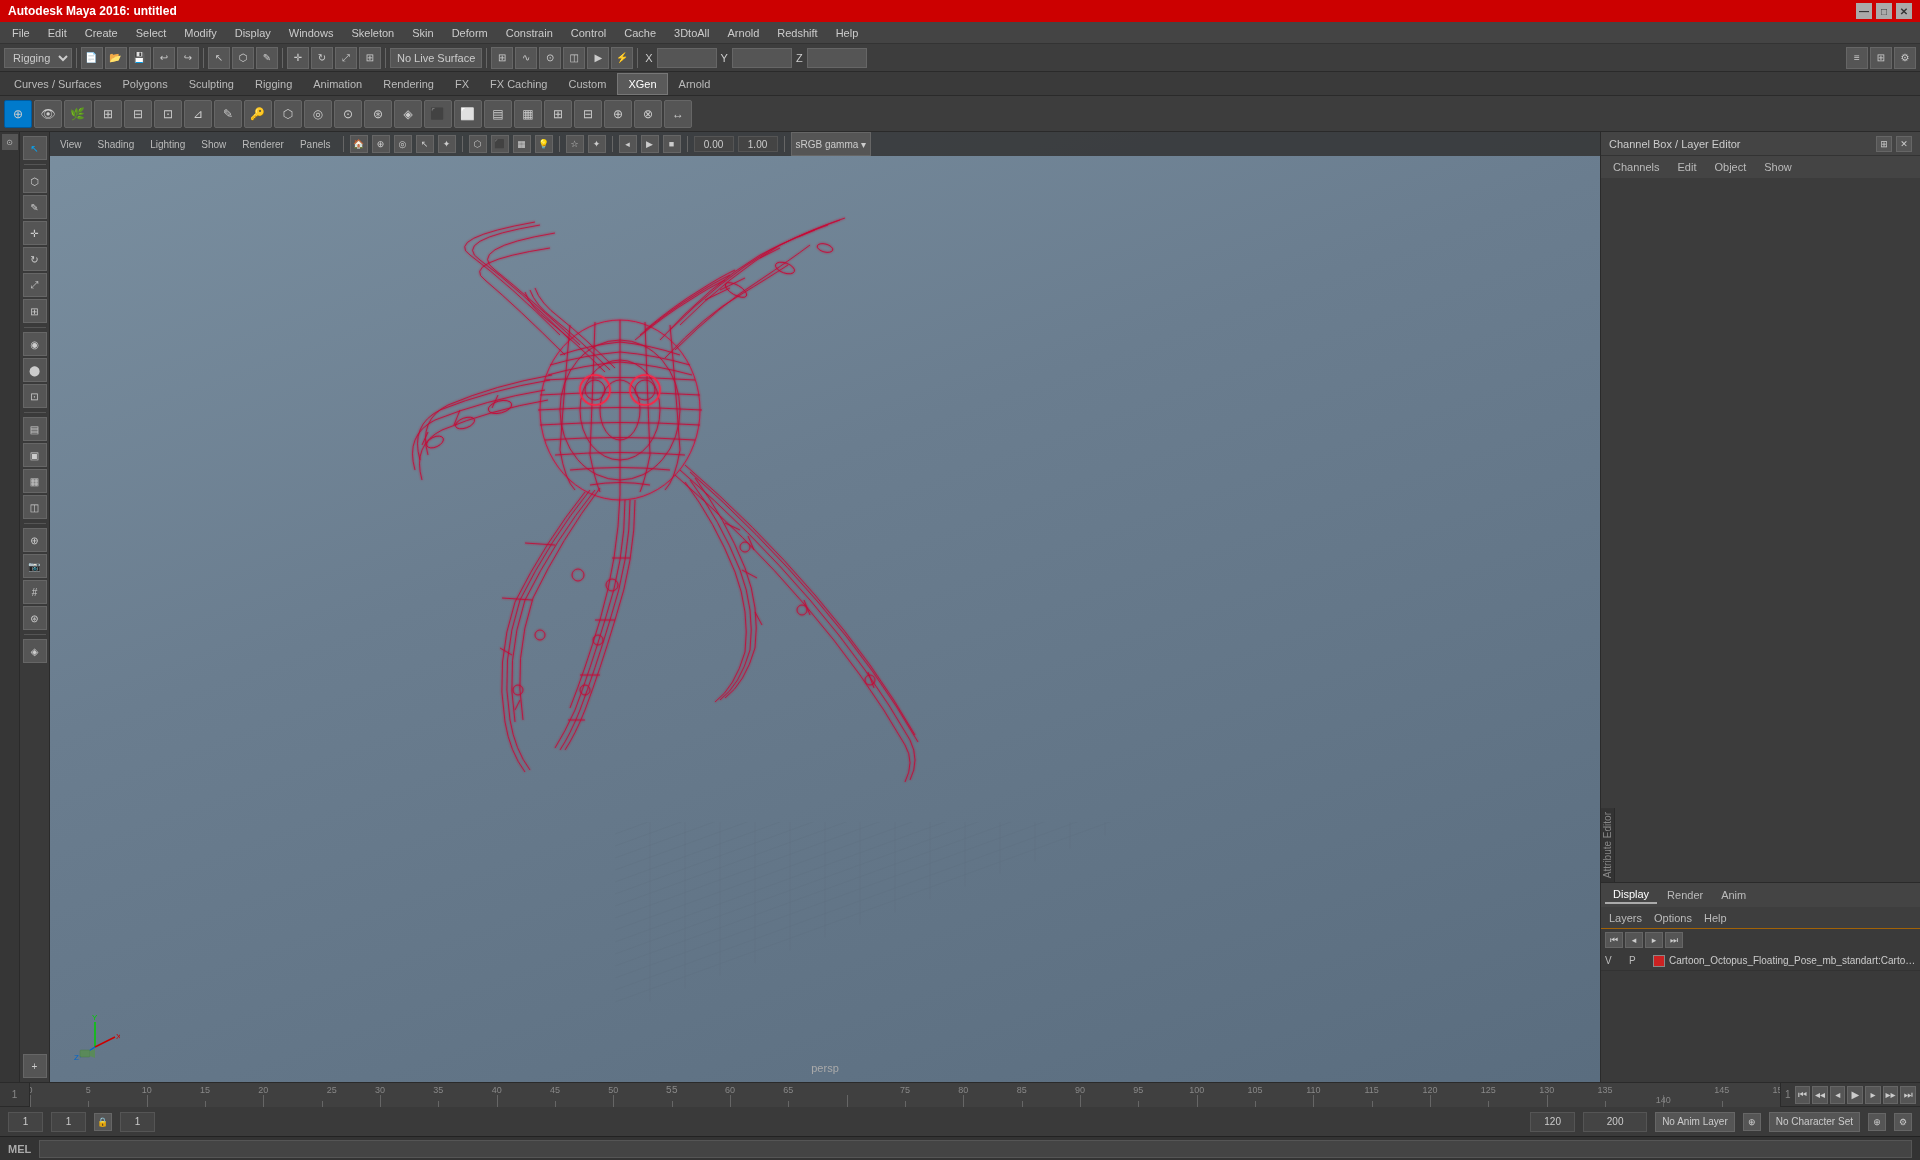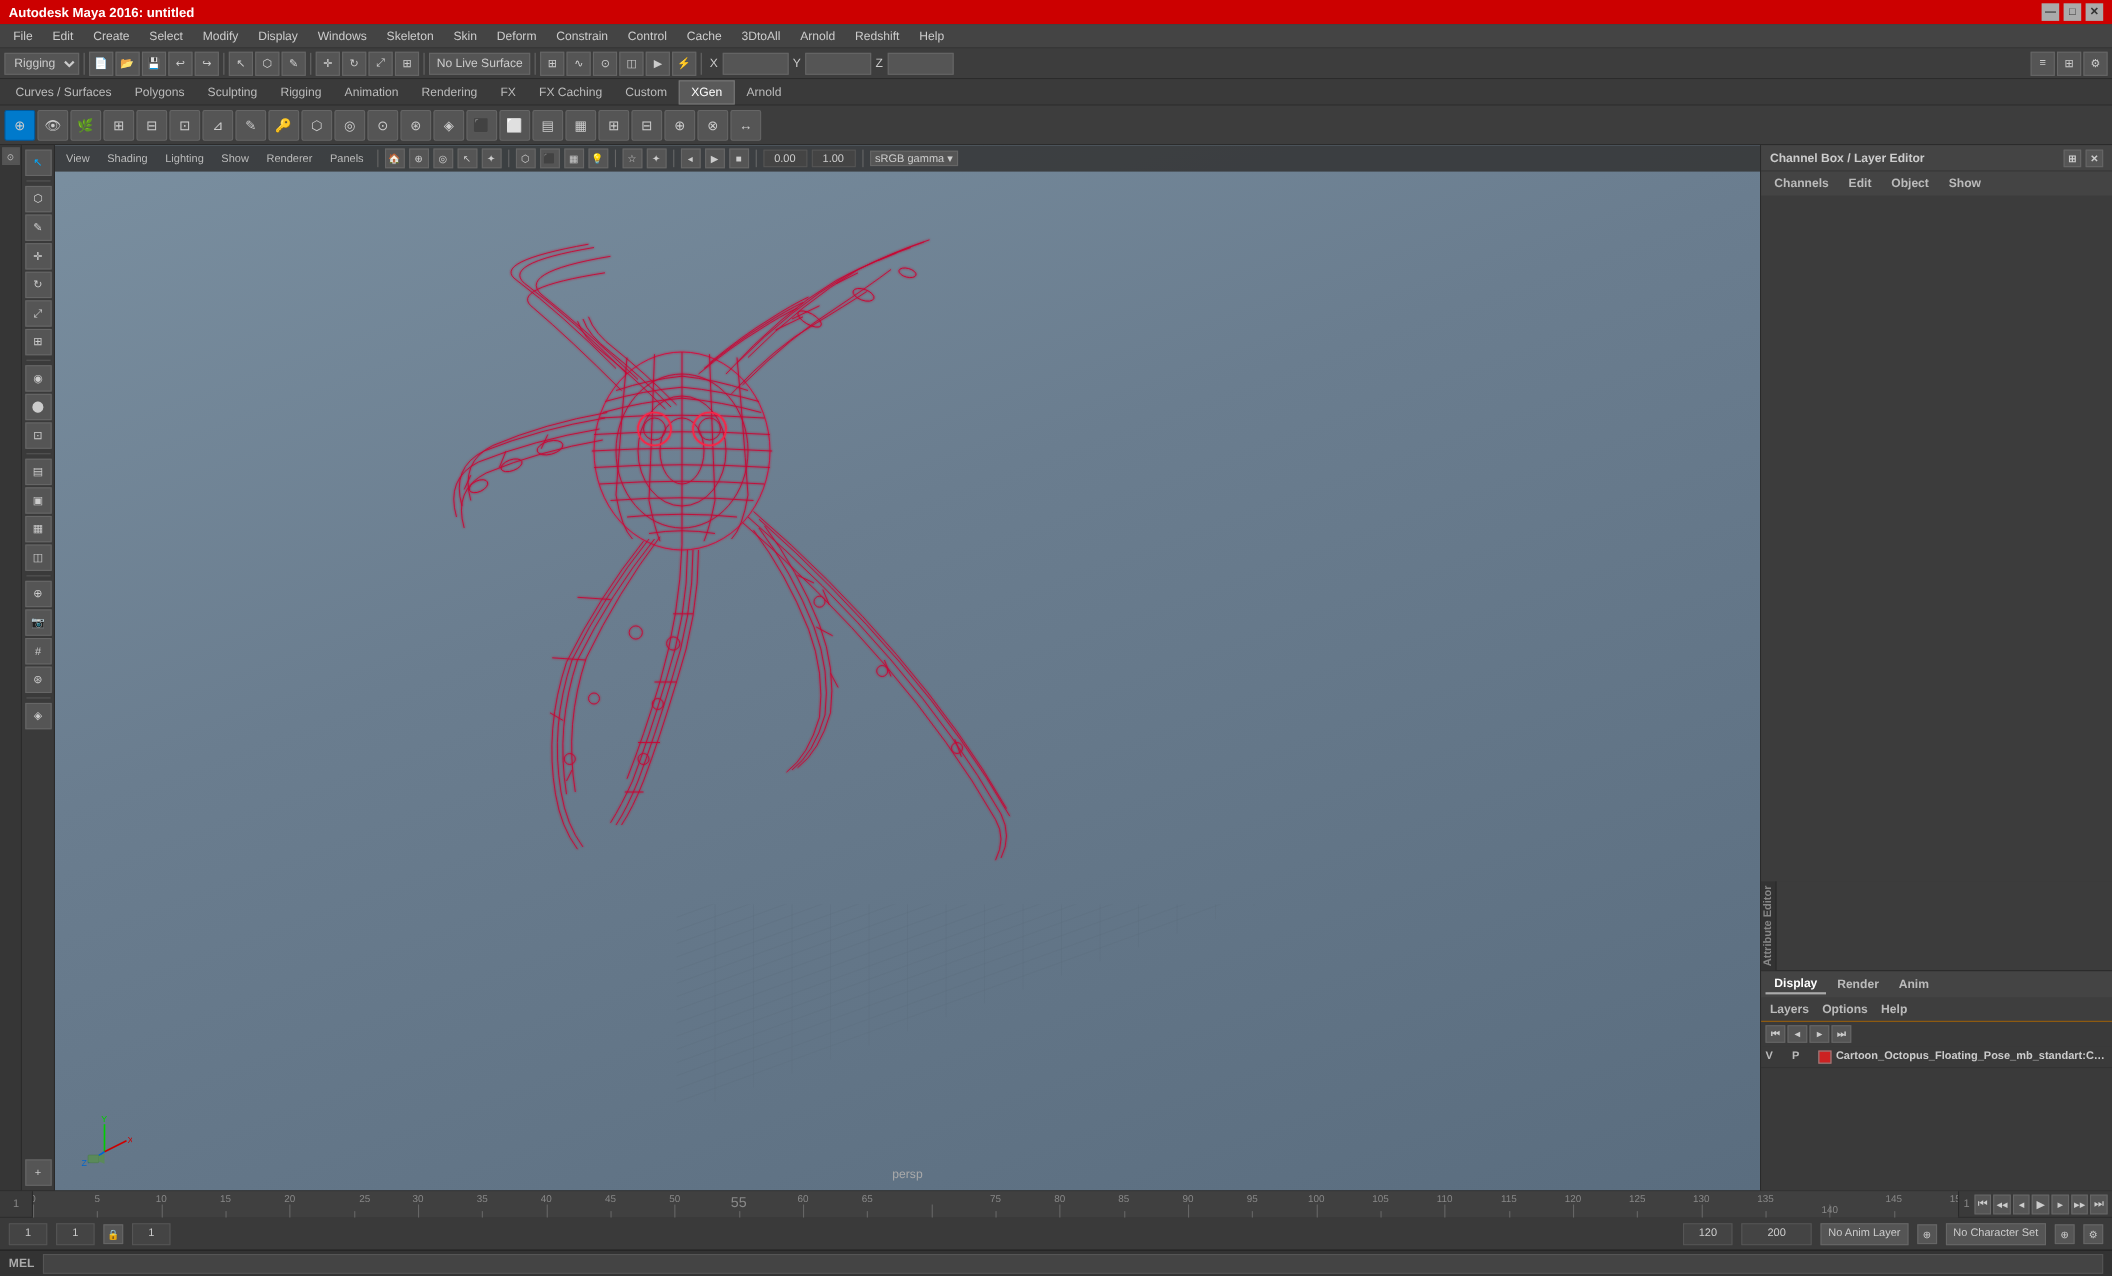--- a/index.html
+++ b/index.html
@@ -262,21 +262,21 @@
       border: 1px solid #555;
       height: 16px;
       width: 40px;
       color: #ccc;
       font-size: 10px;
       text-align: center;
     }
     .vp-gamma {
       background: #555;
       border: 1px solid #666;
-      height: 14px;
+      height: 24px;
       padding: 0 4px;
       font-size: 10px;
       color: #ccc;
       display: flex;
       align-items: center;
     }
 
     
     #octopus-container {
       position: absolute;
@@ -319,21 +319,20 @@
       height: 50px;
     }
 
     
     #right-panel {
       width: 320px;
       background: #3c3c3c;
       display: flex;
       flex-direction: column;
       border-left: 1px solid #2a2a2a;
-      font-weight: bold;
     }
     #right-panel-header {
       height: 24px;
       background: #444;
       display: flex;
       align-items: center;
       padding: 0 8px;
       font-size: 11px;
       color: #ccc;
       border-bottom: 1px solid #333;
@@ -1001,21 +1000,21 @@
       <div style="position: absolute; top: 2px; left: 20%; font-size: 9px; color: rgb(136, 136, 136); transform: translateX(-50%);">30</div>
       <div style="position: absolute; bottom: 0px; left: 23.3333%; width: 1px; height: 6px; background: rgb(102, 102, 102);"></div>
       <div style="position: absolute; top: 2px; left: 23.3333%; font-size: 9px; color: rgb(136, 136, 136); transform: translateX(-50%);">35</div>
       <div style="position: absolute; bottom: 0px; left: 26.6667%; width: 1px; height: 12px; background: rgb(102, 102, 102);"></div>
       <div style="position: absolute; top: 2px; left: 26.6667%; font-size: 9px; color: rgb(136, 136, 136); transform: translateX(-50%);">40</div>
       <div style="position: absolute; bottom: 0px; left: 30%; width: 1px; height: 6px; background: rgb(102, 102, 102);"></div>
       <div style="position: absolute; top: 2px; left: 30%; font-size: 9px; color: rgb(136, 136, 136); transform: translateX(-50%);">45</div>
       <div style="position: absolute; bottom: 0px; left: 33.3333%; width: 1px; height: 12px; background: rgb(102, 102, 102);"></div>
       <div style="position: absolute; top: 2px; left: 33.3333%; font-size: 9px; color: rgb(136, 136, 136); transform: translateX(-50%);">50</div>
       <div style="position: absolute; bottom: 0px; left: 36.6667%; width: 1px; height: 6px; background: rgb(102, 102, 102);"></div>
-      <div style="position: absolute; top: 2px; left: 36.6667%; font-size: 13px; color: rgb(136, 136, 136); transform: translateX(-50%);">55</div>
+      <div style="position: absolute; top: 2px; left: 36.6667%; font-size: 10px; color: rgb(136, 136, 136); transform: translateX(-50%); font-family: Liberation Mono, monospace;">55</div>
       <div style="position: absolute; bottom: 0px; left: 40%; width: 1px; height: 12px; background: rgb(102, 102, 102);"></div>
       <div style="position: absolute; top: 2px; left: 40%; font-size: 9px; color: rgb(136, 136, 136); transform: translateX(-50%);">60</div>
       <div style="position: absolute; bottom: 0px; left: 43.3333%; width: 1px; height: 6px; background: rgb(102, 102, 102);"></div>
       <div style="position: absolute; top: 2px; left: 43.3333%; font-size: 9px; color: rgb(136, 136, 136); transform: translateX(-50%);">65</div>
       <div style="position: absolute; bottom: 0px; left: 46.6667%; width: 1px; height: 12px; background: rgb(102, 102, 102);"></div>
       <div style="position: absolute; top: 2px; left: 46.6667%; font-size: 11px; color: rgb(136, 136, 136); transform: translateX(-50%); margin-top: 36px;">70</div>
       <div style="position: absolute; bottom: 0px; left: 50%; width: 1px; height: 6px; background: rgb(102, 102, 102);"></div>
       <div style="position: absolute; top: 2px; left: 50%; font-size: 9px; color: rgb(136, 136, 136); transform: translateX(-50%);">75</div>
       <div style="position: absolute; bottom: 0px; left: 53.3333%; width: 1px; height: 12px; background: rgb(102, 102, 102);"></div>
       <div style="position: absolute; top: 2px; left: 53.3333%; font-size: 9px; color: rgb(136, 136, 136); transform: translateX(-50%);">80</div>

